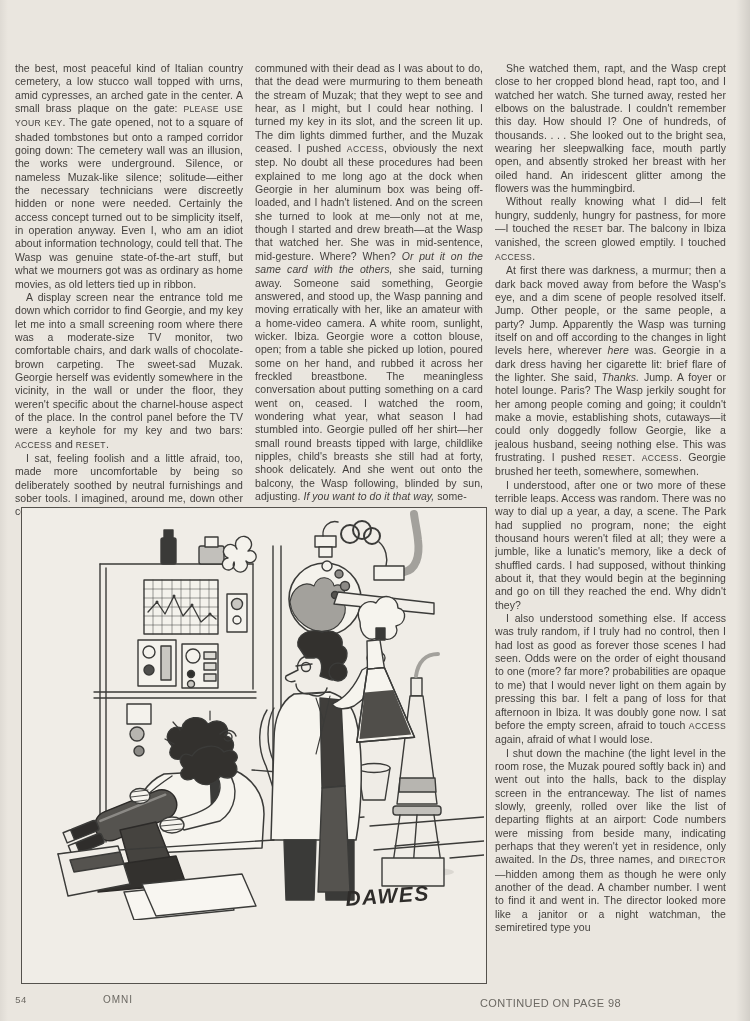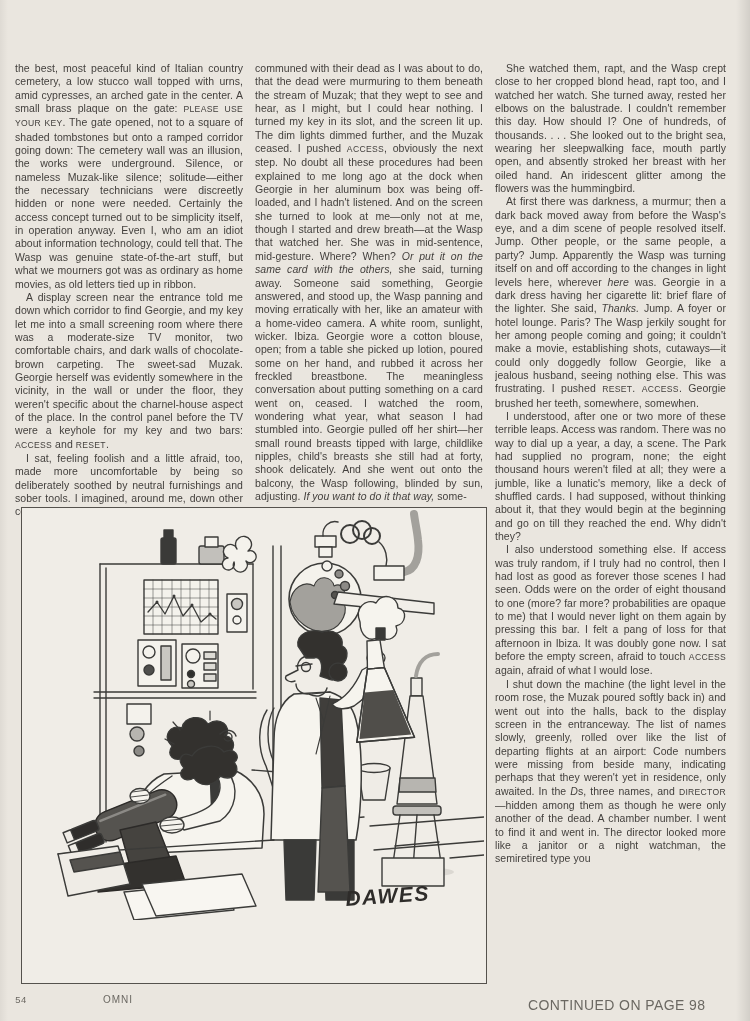--- a/index.html
+++ b/index.html
@@ -29,37 +29,38 @@
     position:absolute;left:21px;top:507px;width:464px;height:475px;
     border:1.5px solid #55524d;background:#f0ede7;
   }
   .cartoon-box svg{display:block;margin:0 auto;}
   .caption{
     font-style:italic;font-size:11px;line-height:14.5px;text-align:center;
     max-width:356px;margin:0 auto;color:#3c3a37;
   }
   .footer-pageno{position:absolute;left:15px;top:995px;font-size:9.5px;color:#6b6862;font-family:Liberation Mono, monospace;}
   .footer-brand{position:absolute;left:103px;top:994px;font-size:10px;letter-spacing:1px;color:#6b6862;}
-  .footer-cont{position:absolute;left:480px;top:997px;font-size:14px;letter-spacing:0.4px;color:#6b6862;margin-left:48px;}
+  .footer-cont{position:absolute;left:480px;top:997px;font-size:11px;letter-spacing:0.4px;color:#6b6862;}
 </style>
 </head>
 <body>
 
 <div class="page">
 
   <div class="col" id="col1">
       <p class="para">the best, most peaceful kind of Italian country cemetery, a low stucco wall topped with urns, amid cypresses, an arched gate in the center. A small brass plaque on the gate: <span class="sc">PLEASE USE YOUR KEY</span>. The gate opened, not to a square of shaded tombstones but onto a ramped corridor going down: The cemetery wall was an illusion, the works were underground. Silence, or nameless Muzak-like silence; solitude—either the necessary technicians were discreetly hidden or none were needed. Certainly the access concept turned out to be simplicity itself, in operation anyway. Even I, who am an idiot about information technology, could tell that. The Wasp was genuine state-of-the-art stuff, but what we mourners got was as ordinary as home movies, as old letters tied up in ribbon.</p>
       <p class="para ind">A display screen near the entrance told me down which corridor to find Georgie, and my key let me into a small screening room where there was a moderate-size TV monitor, two comfortable chairs, and dark walls of chocolate-brown carpeting. The sweet-sad Muzak. Georgie herself was evidently somewhere in the vicinity, in the wall or under the floor, they weren't specific about the charnel-house aspect of the place. In the control panel before the TV were a keyhole for my key and two bars: <span class="sc">ACCESS</span> and <span class="sc">RESET</span>.</p>
       <p class="para ind">I sat, feeling foolish and a little afraid, too, made more uncomfortable by being so deliberately soothed by neutral furnishings and sober tools. I imagined, around me, down other corridors, in other chambers, others</p>
     </div>
   <div class="col" id="col2">
       <p class="para">communed with their dead as I was about to do, that the dead were murmuring to them beneath the stream of Muzak; that they wept to see and hear, as I might, but I could hear nothing. I turned my key in its slot, and the screen lit up. The dim lights dimmed further, and the Muzak ceased. I pushed <span class="sc">ACCESS</span>, obviously the next step. No doubt all these procedures had been explained to me long ago at the dock when Georgie in her aluminum box was being off-loaded, and I hadn't listened. And on the screen she turned to look at me—only not at me, though I started and drew breath—at the Wasp that watched her. She was in mid-sentence, mid-gesture. Where? When? <i>Or put it on the same card with the others,</i> she said, turning away. Someone said something, Georgie answered, and stood up, the Wasp panning and moving erratically with her, like an amateur with a home-video camera. A white room, sunlight, wicker. Ibiza. Georgie wore a cotton blouse, open; from a table she picked up lotion, poured some on her hand, and rubbed it across her freckled breastbone. The meaningless conversation about putting something on a card went on, ceased. I watched the room, wondering what year, what season I had stumbled into. Georgie pulled off her shirt—her small round breasts tipped with large, childlike nipples, child's breasts she still had at forty, shook delicately. And she went out onto the balcony, the Wasp following, blinded by sun, adjusting. <i>If you want to do it that way,</i> some-</p>
     </div>
   <div class="col" id="col3">
       <p class="para ind">She watched them, rapt, and the Wasp crept close to her cropped blond head, rapt too, and I watched her watch. She turned away, rested her elbows on the balustrade. I couldn't remember this day. How should I? One of hundreds, of thousands. . . . She looked out to the bright sea, wearing her sleepwalking face, mouth partly open, and absently stroked her breast with her oiled hand. An iridescent glitter among the flowers was the hummingbird.</p>
+      <p class="para ind">Without really knowing what I did—I felt hungry, suddenly, hungry for pastness, for more—I touched the <span class="sc">RESET</span> bar. The balcony in Ibiza vanished, the screen glowed emptily. I touched <span class="sc">ACCESS</span>.</p>
       <p class="para ind">At first there was darkness, a murmur; then a dark back moved away from before the Wasp's eye, and a dim scene of people resolved itself. Jump. Other people, or the same people, a party? Jump. Apparently the Wasp was turning itself on and off according to the changes in light levels here, wherever <i>here</i> was. Georgie in a dark dress having her cigarette lit: brief flare of the lighter. She said, <i>Thanks.</i> Jump. A foyer or hotel lounge. Paris? The Wasp jerkily sought for her among people coming and going; it couldn't make a movie, establishing shots, cutaways—it could only doggedly follow Georgie, like a jealous husband, seeing nothing else. This was frustrating. I pushed <span class="sc">RESET</span>. <span class="sc">ACCESS</span>. Georgie brushed her teeth, somewhere, somewhen.</p>
       <p class="para ind">I understood, after one or two more of these terrible leaps. Access was random. There was no way to dial up a year, a day, a scene. The Park had supplied no program, none; the eight thousand hours weren't filed at all; they were a jumble, like a lunatic's memory, like a deck of shuffled cards. I had supposed, without thinking about it, that they would begin at the beginning and go on till they reached the end. Why didn't they?</p>
       <p class="para ind">I also understood something else. If access was truly random, if I truly had no control, then I had lost as good as forever those scenes I had seen. Odds were on the order of eight thousand to one (more? far more? probabilities are opaque to me) that I would never light on them again by pressing this bar. I felt a pang of loss for that afternoon in Ibiza. It was doubly gone now. I sat before the empty screen, afraid to touch <span class="sc">ACCESS</span> again, afraid of what I would lose.</p>
       <p class="para ind">I shut down the machine (the light level in the room rose, the Muzak poured softly back in) and went out into the halls, back to the display screen in the entranceway. The list of names slowly, greenly, rolled over like the list of departing flights at an airport: Code numbers were missing from beside many, indicating perhaps that they weren't yet in residence, only awaited. In the <i>D</i>s, three names, and <span class="sc">DIRECTOR</span>—hidden among them as though he were only another of the dead. A chamber number. I went to find it and went in. The director looked more like a janitor or a night watchman, the semiretired type you</p>
     </div>
 
   <div class="cartoon-box">
     <svg width="460" height="412" viewBox="0 0 460 412">
       <g stroke="#3b3b39" stroke-width="1.4" fill="none" stroke-linecap="round" stroke-linejoin="round">
 

